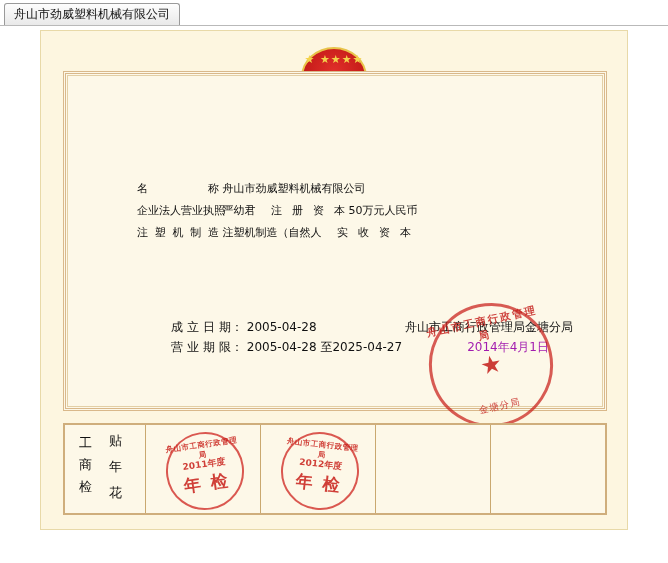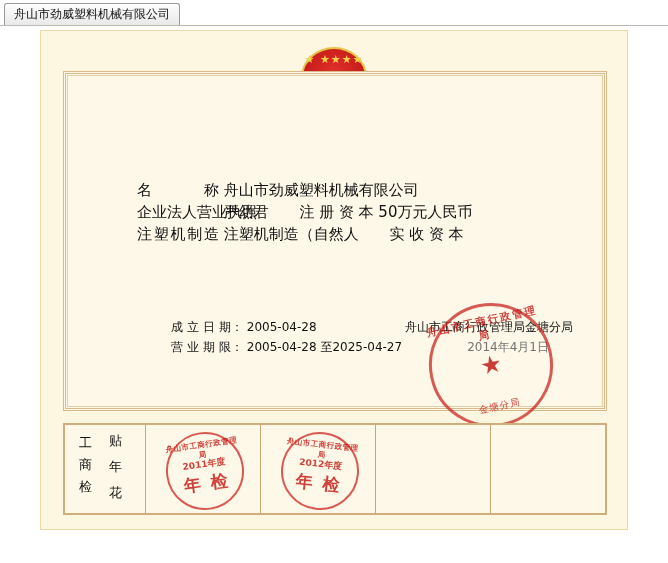--- a/index.html
+++ b/index.html
@@ -152,38 +152,38 @@
   
   .fields {
     position: absolute;
     left: 96px;
     top: 150px;
     width: 450px;
   }
   .frow {
     position: relative;
     height: 22px;
-    font-size: 15px;
+    font-size: 11px;
     color: #111;
     white-space: nowrap;
   }
   .flabel {
     display: inline-block;
     width: 82px;
     text-align: justify;
     text-align-last: justify;
     color: #0f0f0f;
   }
   .fvalue {
     display: inline-block;
     color: #0f0f0f;
   }
   .fvalue2 {
     display: inline-block;
-    margin-left: 26px;
+    margin-left: 12px;
   }
   .flabel2 {
     display: inline-block;
     width: 74px;
     text-align: justify;
     text-align-last: justify;
   }
 
   
   .bottom {
@@ -206,21 +206,21 @@
     right: 18px;
     top: 0px;
     font-size: 12px;
     color: #111;
   }
   .issue-date {
     position: absolute;
     right: 42px;
     top: 20px;
     font-size: 12px;
-    color: #737373;
+    color: #a21caf;
   }
 
   
   .seal {
     position: absolute;
     left: 388px;
     top: 272px;
     width: 118px;
     height: 118px;
     border-radius: 50%;

